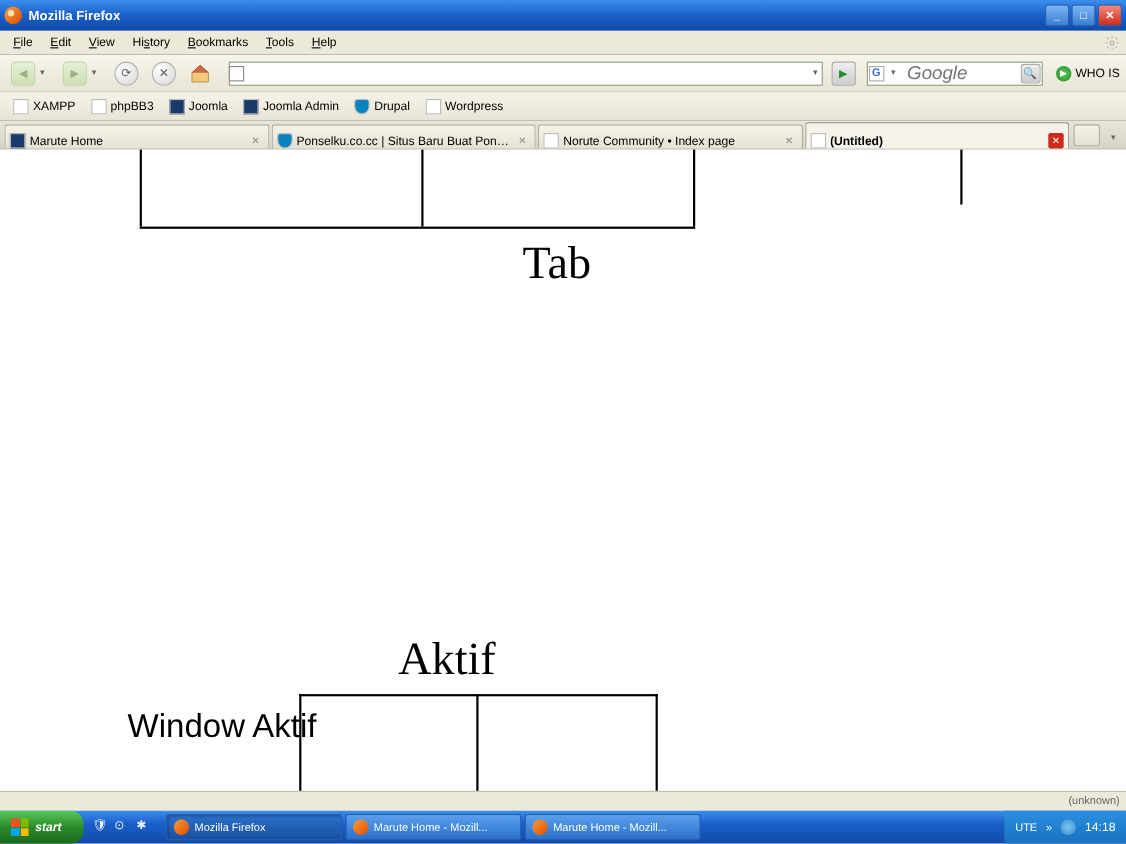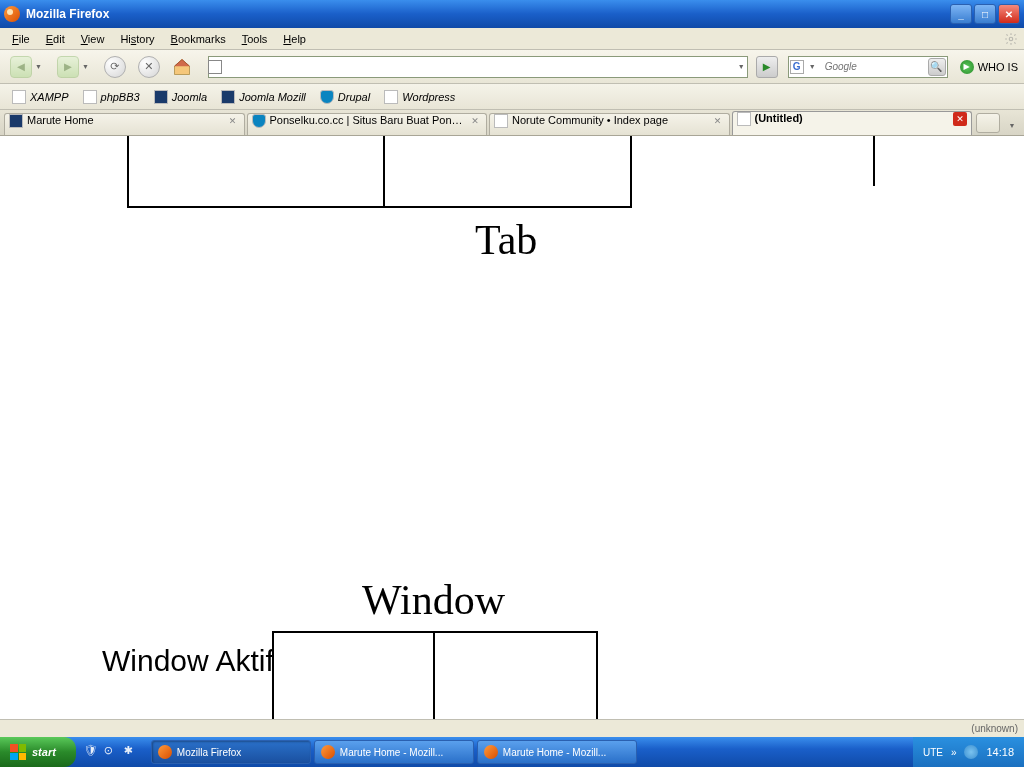--- a/index.html
+++ b/index.html
@@ -27,37 +27,37 @@
 .nav-arrow { width: 22px; height: 22px; border-radius: 4px; background: linear-gradient(to bottom, #d8f0c8, #a8d888); border: 1px solid #8ab86a; display: flex; align-items: center; justify-content: center; color: #3a6e1a; font-size: 13px; }
 .nav-arrow.disabled { opacity: 0.45; }
 .nav-drop { font-size: 7px; color: #666; padding: 0 3px; }
 .nav-round { width: 22px; height: 22px; border-radius: 50%; border: 1px solid #b0b0b0; background: radial-gradient(circle at 30% 30%, #fff, #d5d5d5); display: flex; align-items: center; justify-content: center; font-size: 11px; color: #666; }
 .url-input { flex: 1; height: 22px; border: 1px solid #8a9a7a; background: #fff; padding: 0 20px 0 24px; font-size: 11px; margin-left: 4px; position: relative; }
 .url-wrapper { flex: 1; position: relative; display: flex; align-items: center; margin-left: 4px; }
 .url-pageicon { position: absolute; left: 4px; width: 14px; height: 14px; background: #fff; border: 1px solid #888; z-index: 2; }
 .url-drop { position: absolute; right: 3px; font-size: 7px; color: #666; z-index: 2; }
 .go-btn { width: 22px; height: 22px; border-radius: 3px; background: linear-gradient(to bottom, #eee, #ccc); border: 1px solid #aaa; display: flex; align-items: center; justify-content: center; margin-left: 4px; color: #2a8a2a; font-size: 10px; }
 .search-box { width: 160px; position: relative; margin-left: 6px; display: flex; align-items: center; }
-.search-input { width: 100%; height: 22px; border: 1px solid #8a9a7a; background: #fff; padding: 0 20px 0 36px; font-size: 10px; font-style: italic; color: #aaa; }
+.search-input { width: 100%; height: 22px; border: 1px solid #8a9a7a; background: #fff; padding: 0 20px 0 36px; font-size: 17px; font-style: italic; color: #aaa; }
 .search-engine { position: absolute; left: 2px; display: flex; align-items: center; gap: 2px; z-index: 2; }
 .g-icon { width: 14px; height: 14px; border: 1px solid #aaa; background: #fff; display: flex; align-items: center; justify-content: center; font-size: 10px; font-weight: bold; color: #3a6ed0; }
 .search-mag { width: 18px; height: 18px; position: absolute; right: 2px; border: 1px solid #aaa; background: linear-gradient(to bottom, #eee, #ccc); border-radius: 3px; display: flex; align-items: center; justify-content: center; font-size: 10px; z-index: 2; }
 .whois { margin-left: 8px; display: flex; align-items: center; gap: 4px; font-size: 11px; }
 .whois-icon { width: 14px; height: 14px; background: radial-gradient(circle, #5ac95a, #2a8a2a); border-radius: 50%; display: flex; align-items: center; justify-content: center; color: #fff; font-size: 8px; }
 
 
-.bookbar { height: 26px; background: linear-gradient(to bottom, #f5f3e9, #e8e5d6); border-bottom: 1px solid #c0beb2; display: flex; align-items: center; padding: 0 6px; gap: 2px; font-size: 11px; font-style: italic; }
+.bookbar { height: 26px; background: linear-gradient(to bottom, #f5f3e9, #e8e5d6); border-bottom: 1px solid #c0beb2; display: flex; align-items: center; padding: 0 6px; gap: 2px; font-size: 11px; }
 .book-item { display: flex; align-items: center; gap: 4px; padding: 2px 6px; cursor: default; }
 .favicon { width: 14px; height: 14px; background: #fff; border: 1px solid #bbb; display: inline-block; }
 .favicon.joomla { background: #1a3a6a; }
 .favicon.drupal { background: #0a84c0; border-radius: 3px 3px 50% 50%; }
 
 
 .tabstrip { height: 26px; background: linear-gradient(to bottom, #e8e5d6, #d8d5c6); border-bottom: 1px solid #a8a596; display: flex; align-items: flex-end; padding: 0 4px; font-size: 11px; }
-.tab { height: 22px; border: 1px solid #b0ada0; border-bottom: none; background: linear-gradient(to bottom, #f5f3e9, #e5e2d3); border-radius: 3px 3px 0 0; display: flex; align-items: flex-start; padding: 0 4px; margin-right: 2px; flex: 1; min-width: 0; max-width: 260px; position: relative; }
+.tab { height: 22px; border: 1px solid #b0ada0; border-bottom: none; background: linear-gradient(to bottom, #f5f3e9, #e5e2d3); border-radius: 3px 3px 0 0; display: flex; align-items: flex-end; padding: 0 4px; margin-right: 2px; flex: 1; min-width: 0; max-width: 260px; position: relative; }
 .tab.active { background: #f5f3e9; height: 24px; border-color: #999; }
 .tab.active .tab-label { font-weight: bold; }
 .tab-icon { width: 14px; height: 14px; margin-right: 4px; flex-shrink: 0; }
 .tab-label { flex: 1; white-space: nowrap; overflow: hidden; text-overflow: ellipsis; }
 .tab-close { width: 14px; height: 14px; font-size: 9px; color: #888; display: flex; align-items: center; justify-content: center; flex-shrink: 0; margin-left: 4px; }
 .tab-close.red { background: #d02a1a; color: #fff; border-radius: 2px; }
 .newtab { width: 24px; height: 20px; border: 1px solid #b0ada0; background: linear-gradient(to bottom, #f5f3e9, #e5e2d3); border-radius: 3px; margin-left: 2px; align-self: center; }
 .tab-listall { width: 16px; height: 20px; display: flex; align-items: center; justify-content: center; font-size: 7px; color: #666; margin-left: 4px; }
 
 
@@ -167,21 +167,21 @@
   <div class="book-item">
       <span class="favicon"></span>
       <span>phpBB3</span>
     </div>
   <div class="book-item">
       <span class="favicon joomla"></span>
       <span>Joomla</span>
     </div>
   <div class="book-item">
       <span class="favicon joomla"></span>
-      <span>Joomla Mozill</span>
+      <span>Joomla Admin</span>
     </div>
   <div class="book-item">
       <span class="favicon drupal"></span>
       <span>Drupal</span>
     </div>
   <div class="book-item">
       <span class="favicon"></span>
       <span>Wordpress</span>
     </div>
 </div>
@@ -219,22 +219,22 @@
   <div class="anno-line" style="left:127px; top:70px; width:505px; height:2px;"></div>
   <div class="anno-line" style="left:873px; top:0; width:2px; height:50px;"></div>
 
   <div class="anno-text anno-tab-big" style="left:475px; top:80px;">Tab</div>
 
   <div class="anno-line" style="left:272px; top:495px; width:2px; height:88px;"></div>
   <div class="anno-line" style="left:433px; top:495px; width:2px; height:88px;"></div>
   <div class="anno-line" style="left:596px; top:495px; width:2px; height:88px;"></div>
   <div class="anno-line" style="left:272px; top:495px; width:326px; height:2px;"></div>
 
-  <div class="anno-text anno-window" style="left:362px; top:440px;">Window</div>
-  <div class="anno-text anno-window-aktif" style="left:102px; top:508px;">Window Aktif</div>
+  <div class="anno-text anno-window" style="left:362px; top:440px;">Aktif</div>
+  <div class="anno-text anno-window-aktif" style="left:116px; top:508px;">Window Aktif</div>
 </div>
 
 <div class="statusbar">
   <span class="status-right">(unknown)</span>
 </div>
 
 <div class="taskbar">
   <div class="start-btn">
     <span class="start-logo">
         <span></span>

